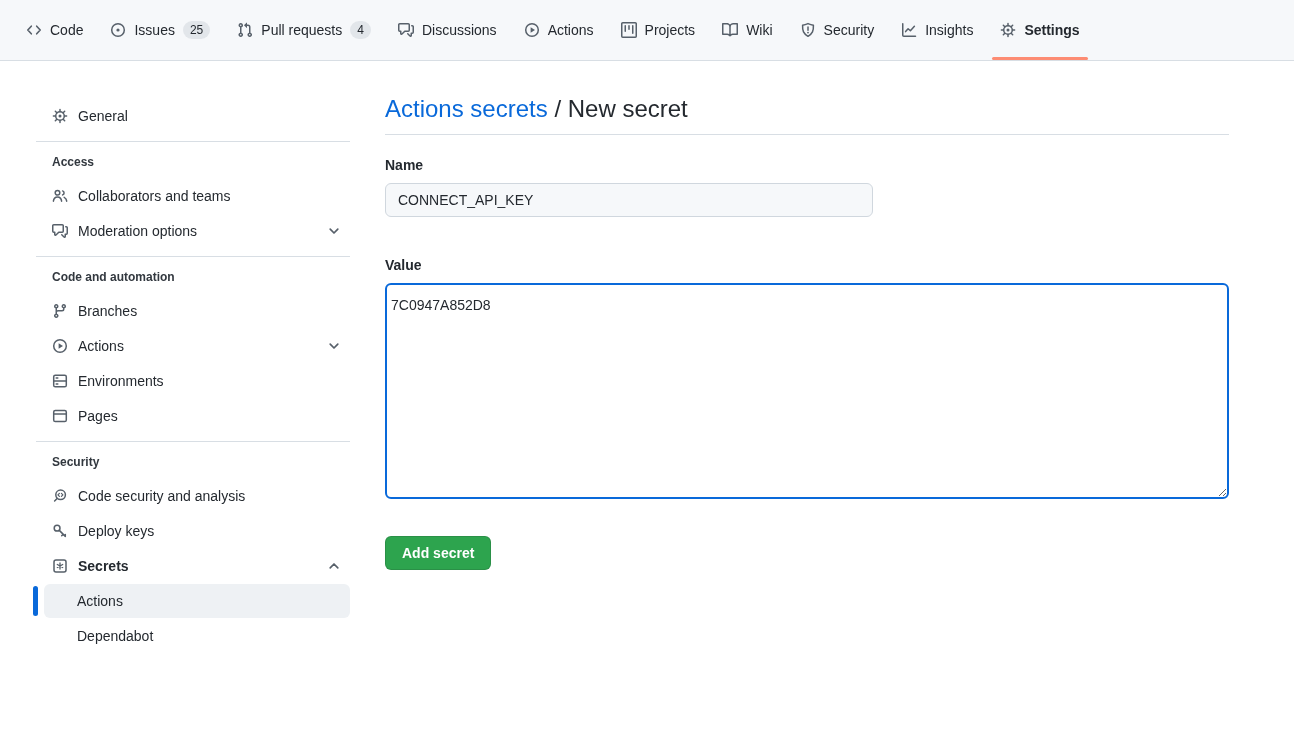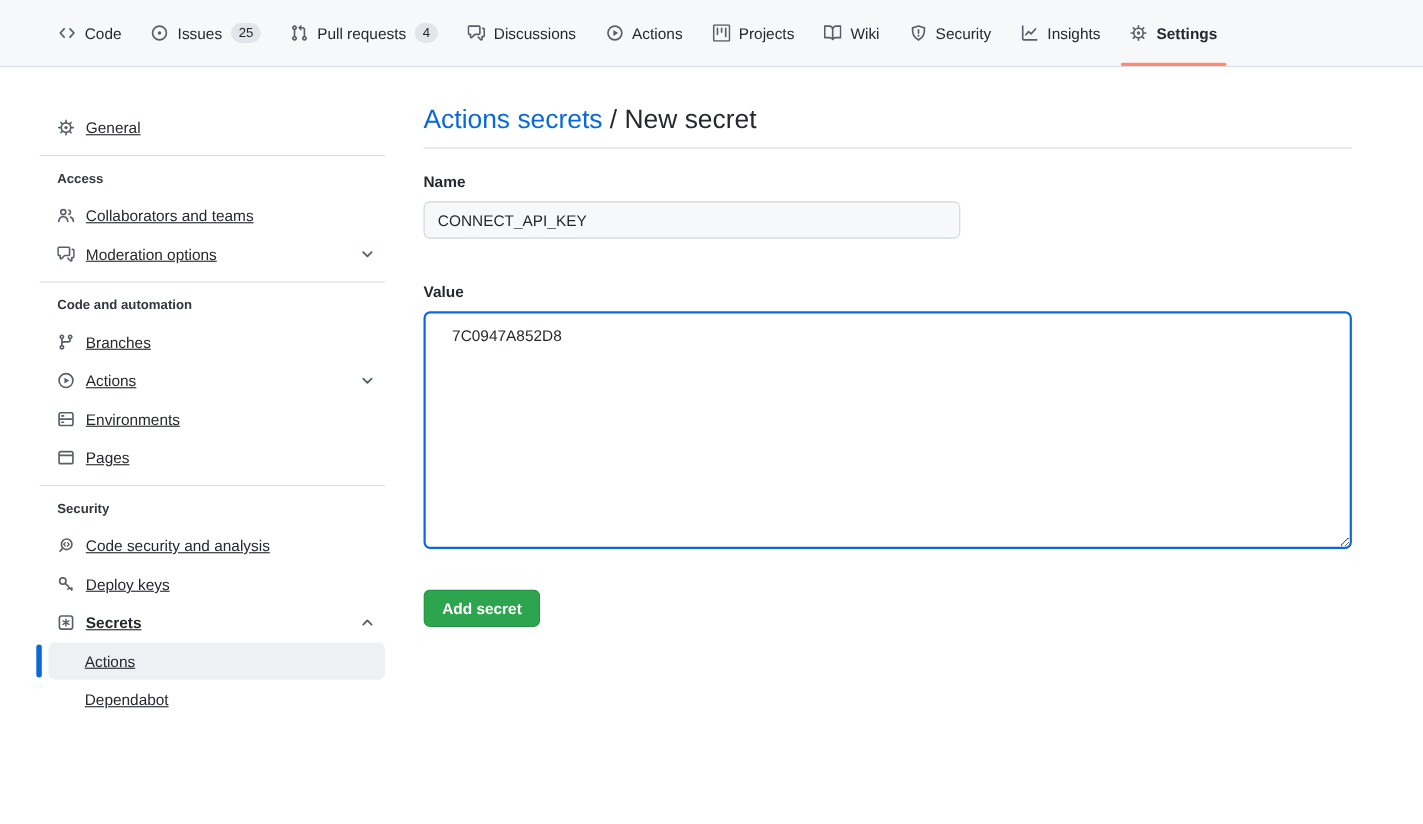--- a/index.html
+++ b/index.html
@@ -2,40 +2,40 @@
 <html><head>
 <meta charset="utf-8">
 <title>Actions secrets / New secret</title>
 <style>
   * { box-sizing: border-box; margin: 0; padding: 0; }
   html, body { width: 1294px; height: 749px; overflow: hidden; background: #ffffff;
     font-family: "Liberation Sans", sans-serif; color: #24292f; }
 
   
   .repo-nav { display: flex; align-items: stretch; height: 61px; background: #f6f8fa;
-    border-bottom: 1px solid #d8dee4; padding: 0 24px 0 44px; gap: 9px; }
+    border-bottom: 1px solid #d8dee4; padding: 0 24px 0 17px; gap: 9px; }
   .nav-tab { position: relative; display: flex; align-items: center; gap: 8px;
     padding: 0 9px; font-size: 14px; line-height: 30px; color: #24292f; cursor: pointer; }
   .nav-tab .oi { color: #57606a; flex: none; }
   .nav-tab.active { font-weight: 700; }
   .nav-tab.active::after { content: ""; position: absolute; left: 1px; right: 1px; bottom: 0;
     height: 3px; border-radius: 2px; background: #fd8c73; }
   .counter { background: rgba(175,184,193,0.28); color: #24292f; font-size: 12px;
     line-height: 18px; padding: 0 7px; border-radius: 2em; font-weight: 400; }
 
   .oi { width: 16px; height: 16px; display: block; }
 
   
   .page { display: flex; align-items: flex-start; }
 
   
   .sidebar { width: 306px; margin-left: 44px; padding-top: 37px; flex: none; }
   .side-item { position: relative; display: flex; align-items: center; gap: 10px;
     height: 34px; padding: 0 8px; margin: 1px 0; border-radius: 6px; font-size: 14px;
-    color: #24292f; cursor: pointer; text-decoration: underline; }
+    color: #24292f; cursor: pointer; }
   .side-item .oi { color: #57606a; flex: none; }
   .side-item .chev { margin-left: auto; color: #57606a; }
   .side-item.bold { font-weight: 700; }
   .side-sub { padding-left: 33px; }
   .side-sub.selected { background: #eef1f4; }
   .side-sub.selected::before { content: ""; position: absolute; left: -11px; top: 2px;
     width: 5px; height: 30px; border-radius: 3px; background: #0969da; }
   .side-divider { height: 1px; background: #d8dee4; margin: 8px 0 0 -8px; }
   .side-section-title { font-size: 12px; font-weight: 700; color: #32383f;
     margin: 11px 0 8px; padding: 0 8px; line-height: 18px; }
@@ -48,21 +48,21 @@
 
   .field-label { display: block; font-size: 14px; font-weight: 700; line-height: 21px; }
   .label-name { margin-top: 20px; }
   .label-value { margin-top: 38px; }
 
   .name-input { margin-top: 7px; width: 488px; height: 34px; padding: 5px 12px;
     font-family: "Liberation Sans", sans-serif; font-size: 14px; color: #24292f;
     background: #f6f8fa; border: 1px solid #d0d7de; border-radius: 6px; outline: none; }
 
   .value-textarea { margin-top: 7px; display: block; width: 844px; height: 216px;
-    padding: 10px 24px; font-family: "Liberation Sans", sans-serif; font-size: 14px;
+    padding: 10px 4px; font-family: "Liberation Sans", sans-serif; font-size: 14px;
     line-height: 20px; color: #24292f; background: #ffffff; border: 2px solid #0969da;
     border-radius: 6px; outline: none; resize: both; }
 
   .add-secret-btn { margin-top: 37px; display: inline-block; height: 34px; padding: 0 16px;
     font-family: "Liberation Sans", sans-serif; font-size: 14px; font-weight: 700;
     color: #ffffff; background: #2da44e; border: 1px solid rgba(27,31,36,0.15);
     border-radius: 6px; cursor: pointer; text-align: center; }
 </style>
 </head>
 <body>

